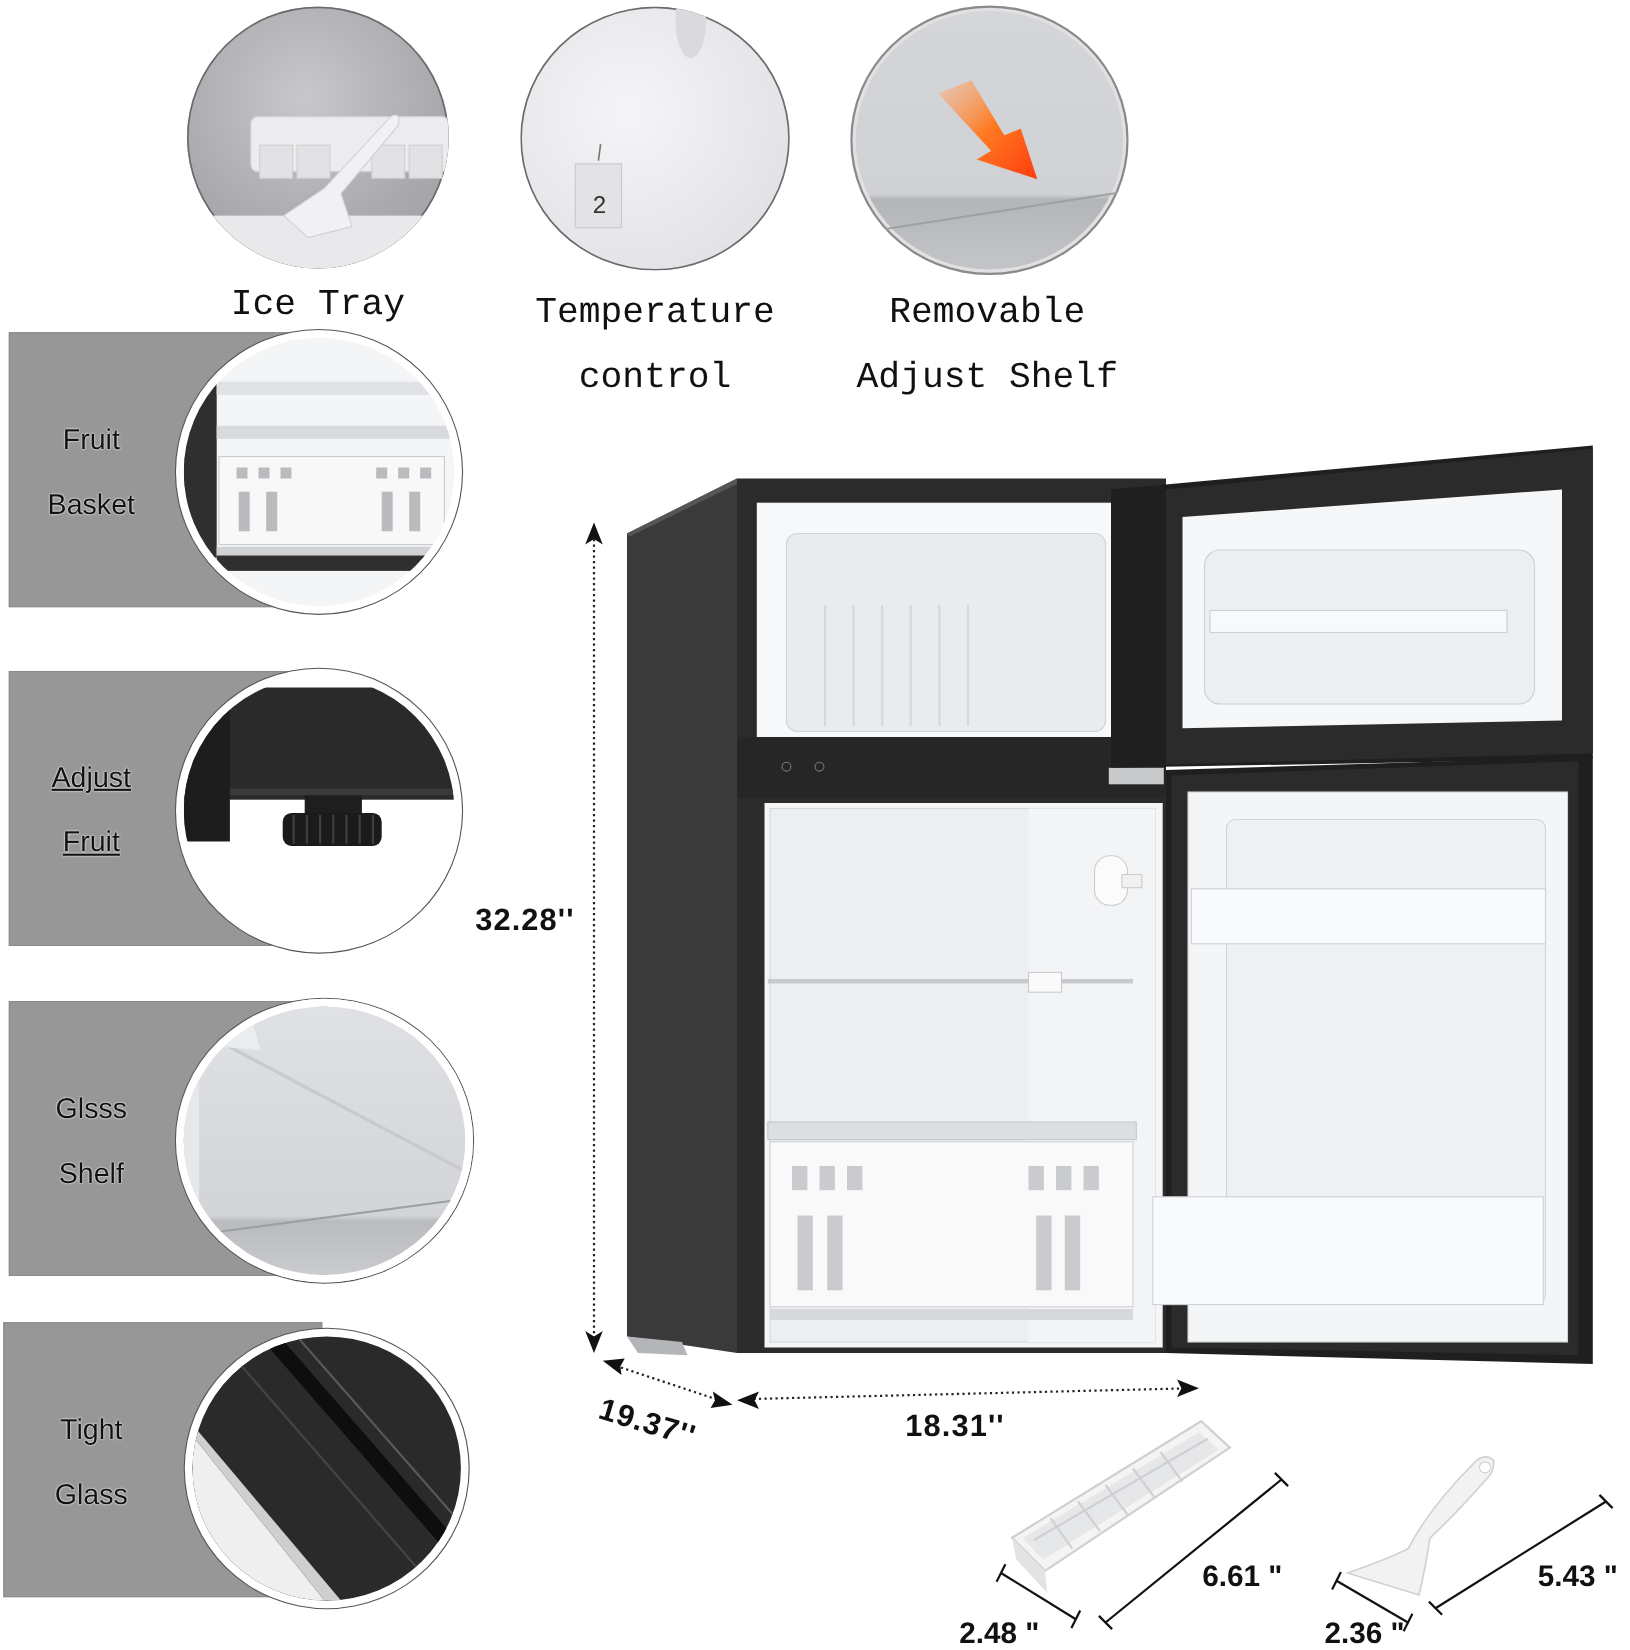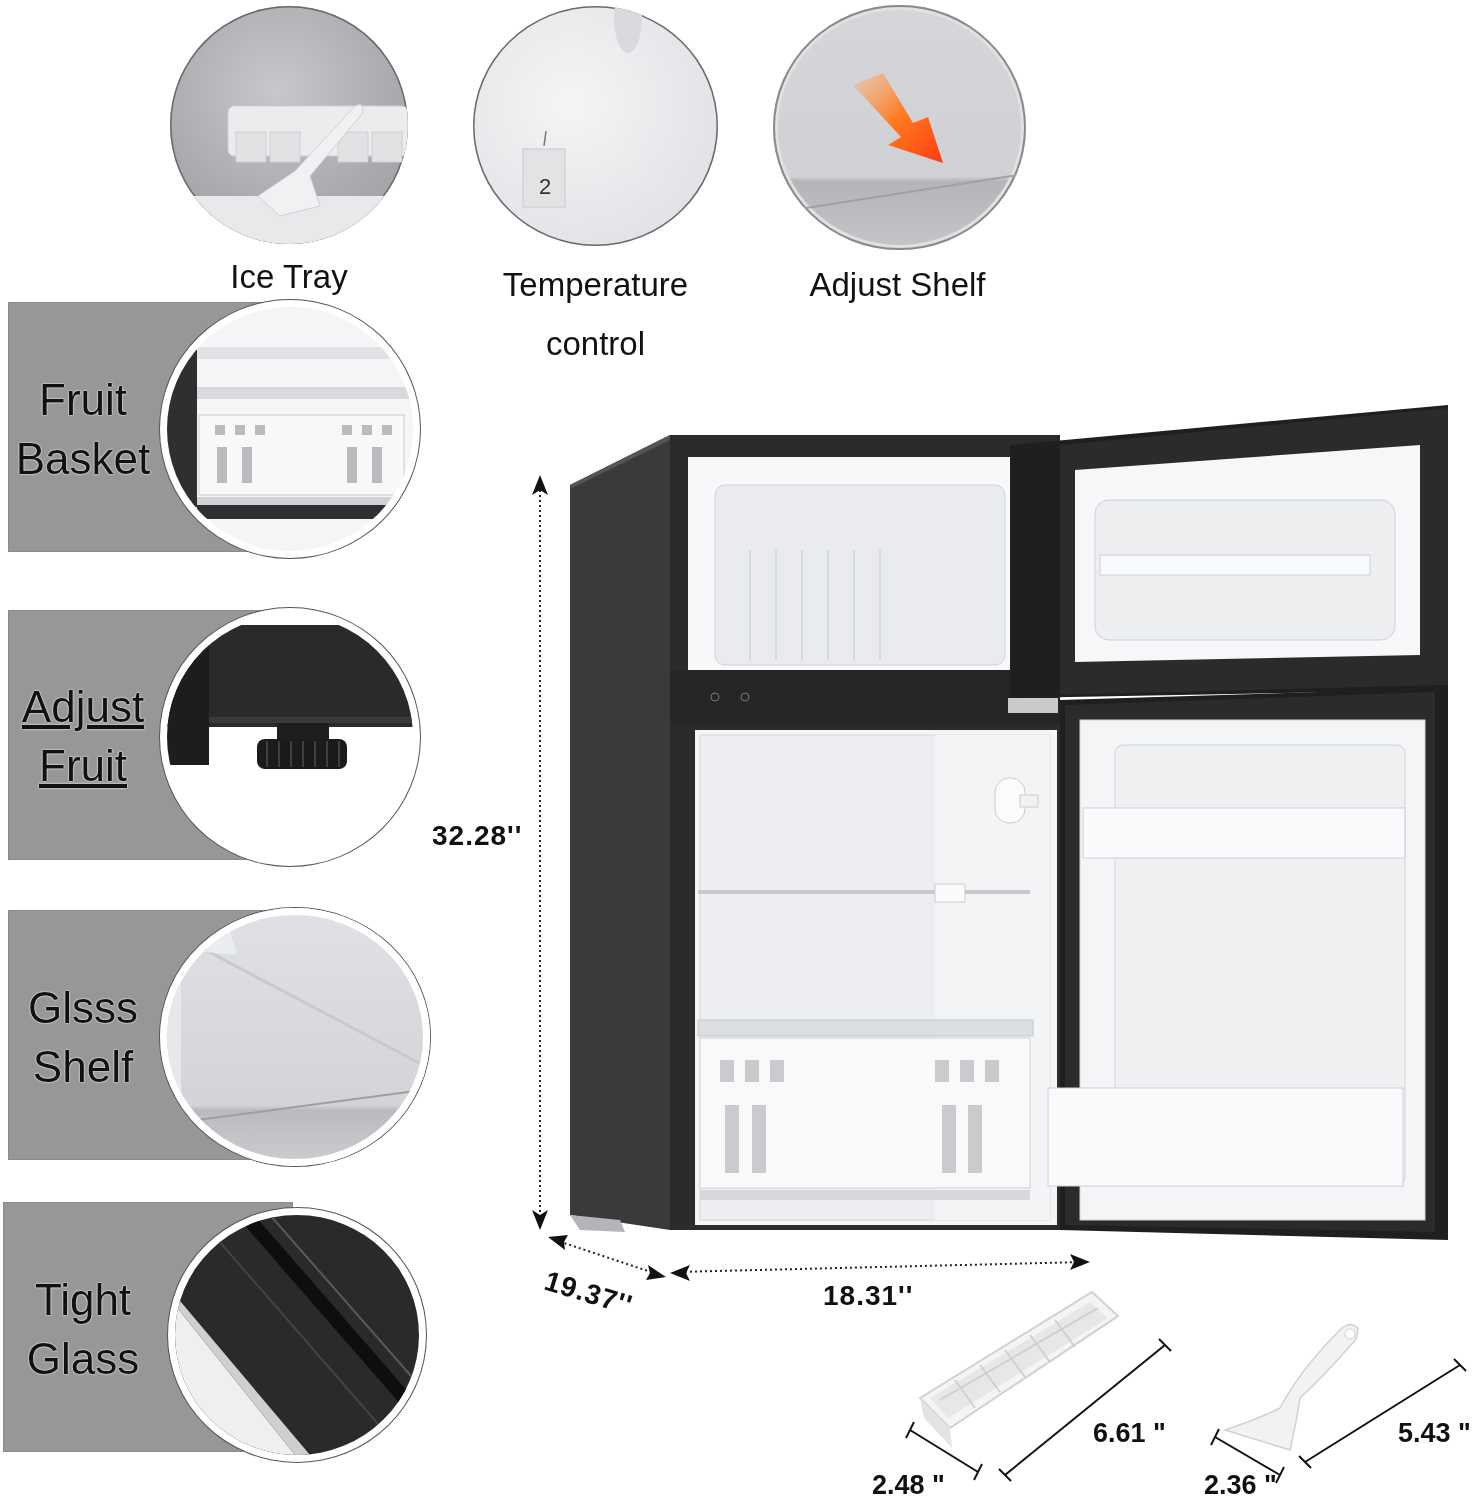--- a/index.html
+++ b/index.html
@@ -1,25 +1,25 @@
 <!DOCTYPE html>
 <html><head>
 <meta charset="utf-8">
 <style>
   html,body{margin:0;padding:0;background:#ffffff;}
   body{width:1482px;height:1500px;position:relative;overflow:hidden;font-family:"Liberation Sans",sans-serif;color:#111;}
   .abs{position:absolute;}
 
   
   .circle{position:absolute;border-radius:50%;overflow:hidden;box-shadow:0 0 0 1.5px #6a6a6a inset;}
-  .cap{position:absolute;font-family:Liberation Sans, sans-serif;font-size:33px;color:#111;text-align:center;line-height:59px;}
+  .cap{position:absolute;font-family:Liberation Mono, monospace;font-size:33px;color:#111;text-align:center;line-height:59px;}
 
   
   .panel{position:absolute;left:8px;width:290px;height:250px;background:#979797;border:1px solid #8a8a8a;box-sizing:border-box;}
-  .plabel{position:absolute;left:8px;width:150px;text-align:center;font-size:44px;line-height:59px;color:#111;
+  .plabel{position:absolute;left:8px;width:150px;text-align:center;font-size:26px;line-height:59px;color:#111;
           text-shadow:0 0 2px #fff,0 0 1px #fff;}
   .pcircle{position:absolute;border-radius:50%;overflow:hidden;border:7px solid #ffffff;box-shadow:0 0 0 1px #555;}
 
   
   .dim{position:absolute;font-size:28px;font-weight:bold;color:#111;letter-spacing:1px;}
   .dim2{position:absolute;font-size:27px;font-weight:bold;color:#111;}
 </style>
 </head>
 <body>
 
@@ -58,20 +58,21 @@
           <stop offset="0" stop-color="#ffb07a" stop-opacity="0.4"></stop>
           <stop offset="0.5" stop-color="#ff7a20"></stop>
           <stop offset="1" stop-color="#ff3c10"></stop>
         </linearGradient>
       </defs>
     <polygon points="80,80 110,68 140,118 155,112 170,158 115,140 128,132" fill="url(#ag)"></polygon>
     <line x1="20" y1="205" x2="245" y2="170" stroke="#9fa1a5" stroke-width="2"></line>
   </svg>
 </div>
 <div class="cap" style="left:770px;top:255px;width:255px;">
+  <div>Removable</div>
   <div>Adjust Shelf</div>
 </div>
 
 <div class="panel" style="top:302px;"></div>
 <div class="plabel" style="top:370px;">
   <div>Fruit</div>
   <div>Basket</div>
 </div>
 <div class="pcircle" style="left:160px;top:300px;width:246px;height:244px;background:#f4f5f7;">
   <svg width="246" height="244">

